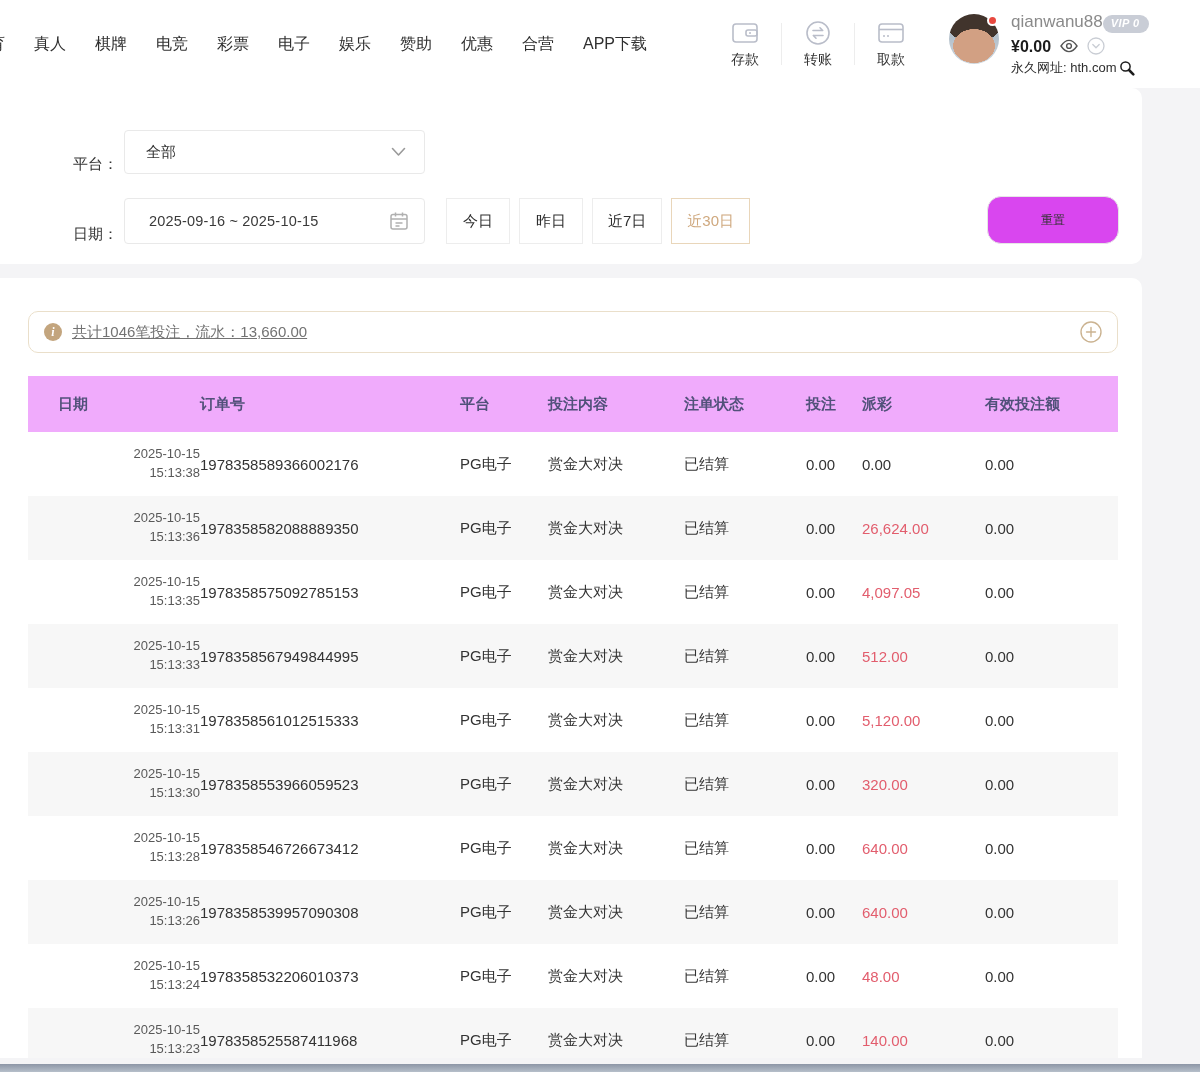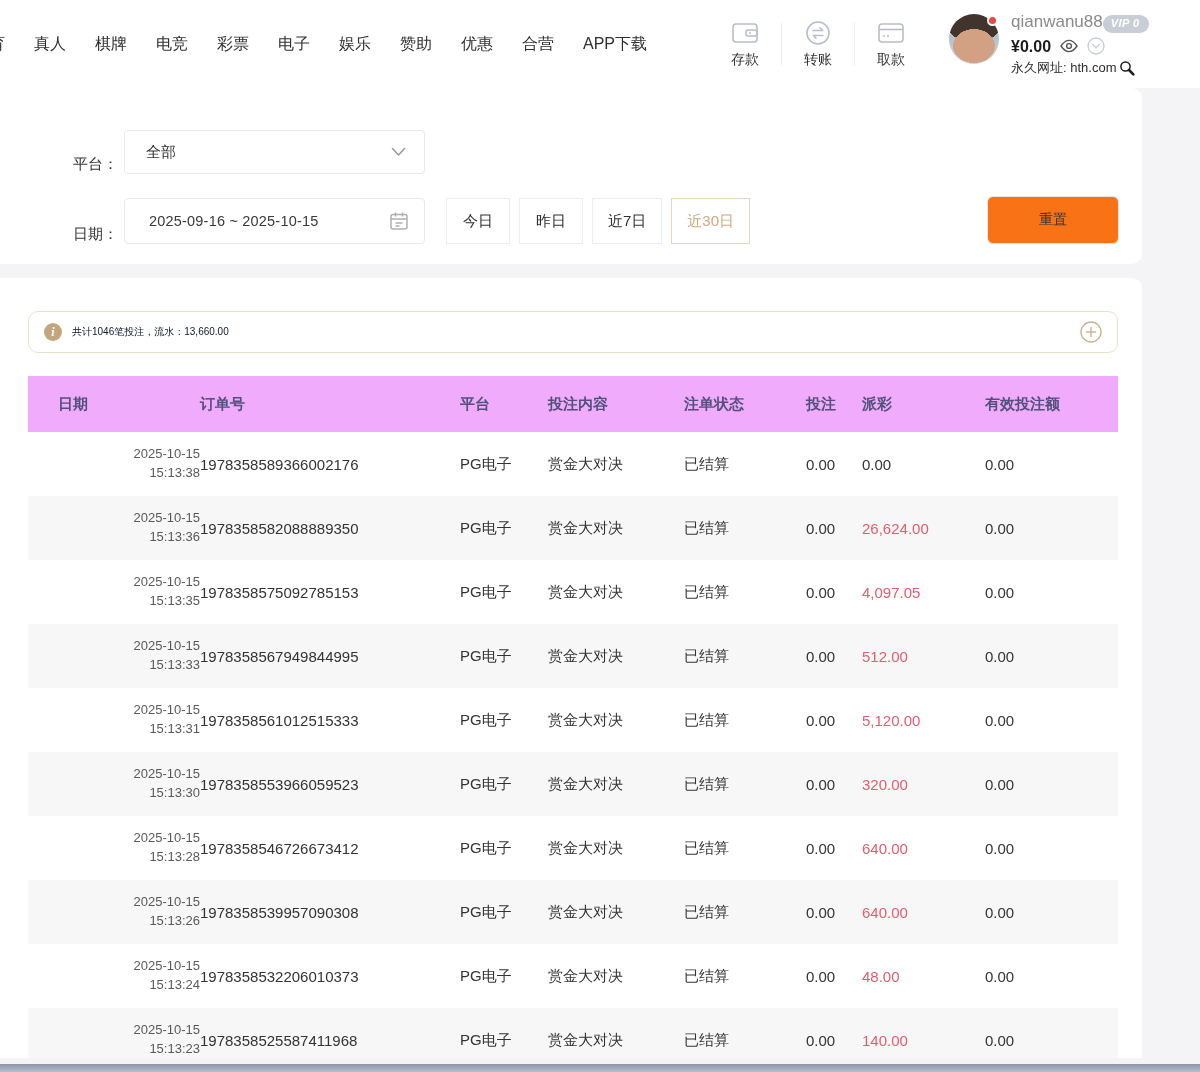--- a/index.html
+++ b/index.html
@@ -89,36 +89,36 @@
   }
   .quick-btn.active { color:#cfa87e; border-color:#e9d6ba; }
 
   .action-spacer { flex:1; }
   .btn-query {
     width:126px; height:48px; border:none; border-radius:6px;
     background:linear-gradient(180deg,#cbae8d,#c1a382); color:#fff; font-size:16px;
     cursor:pointer; font-family:inherit;
   }
   .btn-reset {
-    width:132px; height:48px; border:1px solid #e6e6e6; border-radius:6px;
-    background:#f97316; color:#333; font-size:14px; cursor:pointer; font-family:inherit;
+    width:132px; height:48px; border:1px solid #e6e6e6; border-radius:14px;
+    background:#d946ef; color:#333; font-size:12px; cursor:pointer; font-family:inherit;
     margin-left:17px; margin-right:1px;
   }
 
   
   .summary-bar {
     width:1090px; height:42px; border:1px solid #eadfca; border-radius:10px;
     display:flex; align-items:center; padding:0 14px 0 15px;
   }
   .info-icon {
     width:18px; height:18px; border-radius:50%; background:#c3a57e; color:#fff;
     font-size:12px; font-style:italic; font-weight:bold; font-family:"Liberation Serif",serif;
     display:flex; align-items:center; justify-content:center; flex:none;
   }
-  .summary-text { font-size:10px; color:#0f172a; margin-left:10px; }
+  .summary-text { font-size:15px; color:#737373; margin-left:10px;text-decoration:underline; }
   .summary-spacer { flex:1; }
 
   
   .grid-row {
     display:grid;
     grid-template-columns:142px 260px 88px 136px 122px 56px 123px 1fr;
     padding-left:30px; align-items:center; width:1090px;
   }
   .thead {
     background:#f0abfc; height:56px; margin-top:23px;

